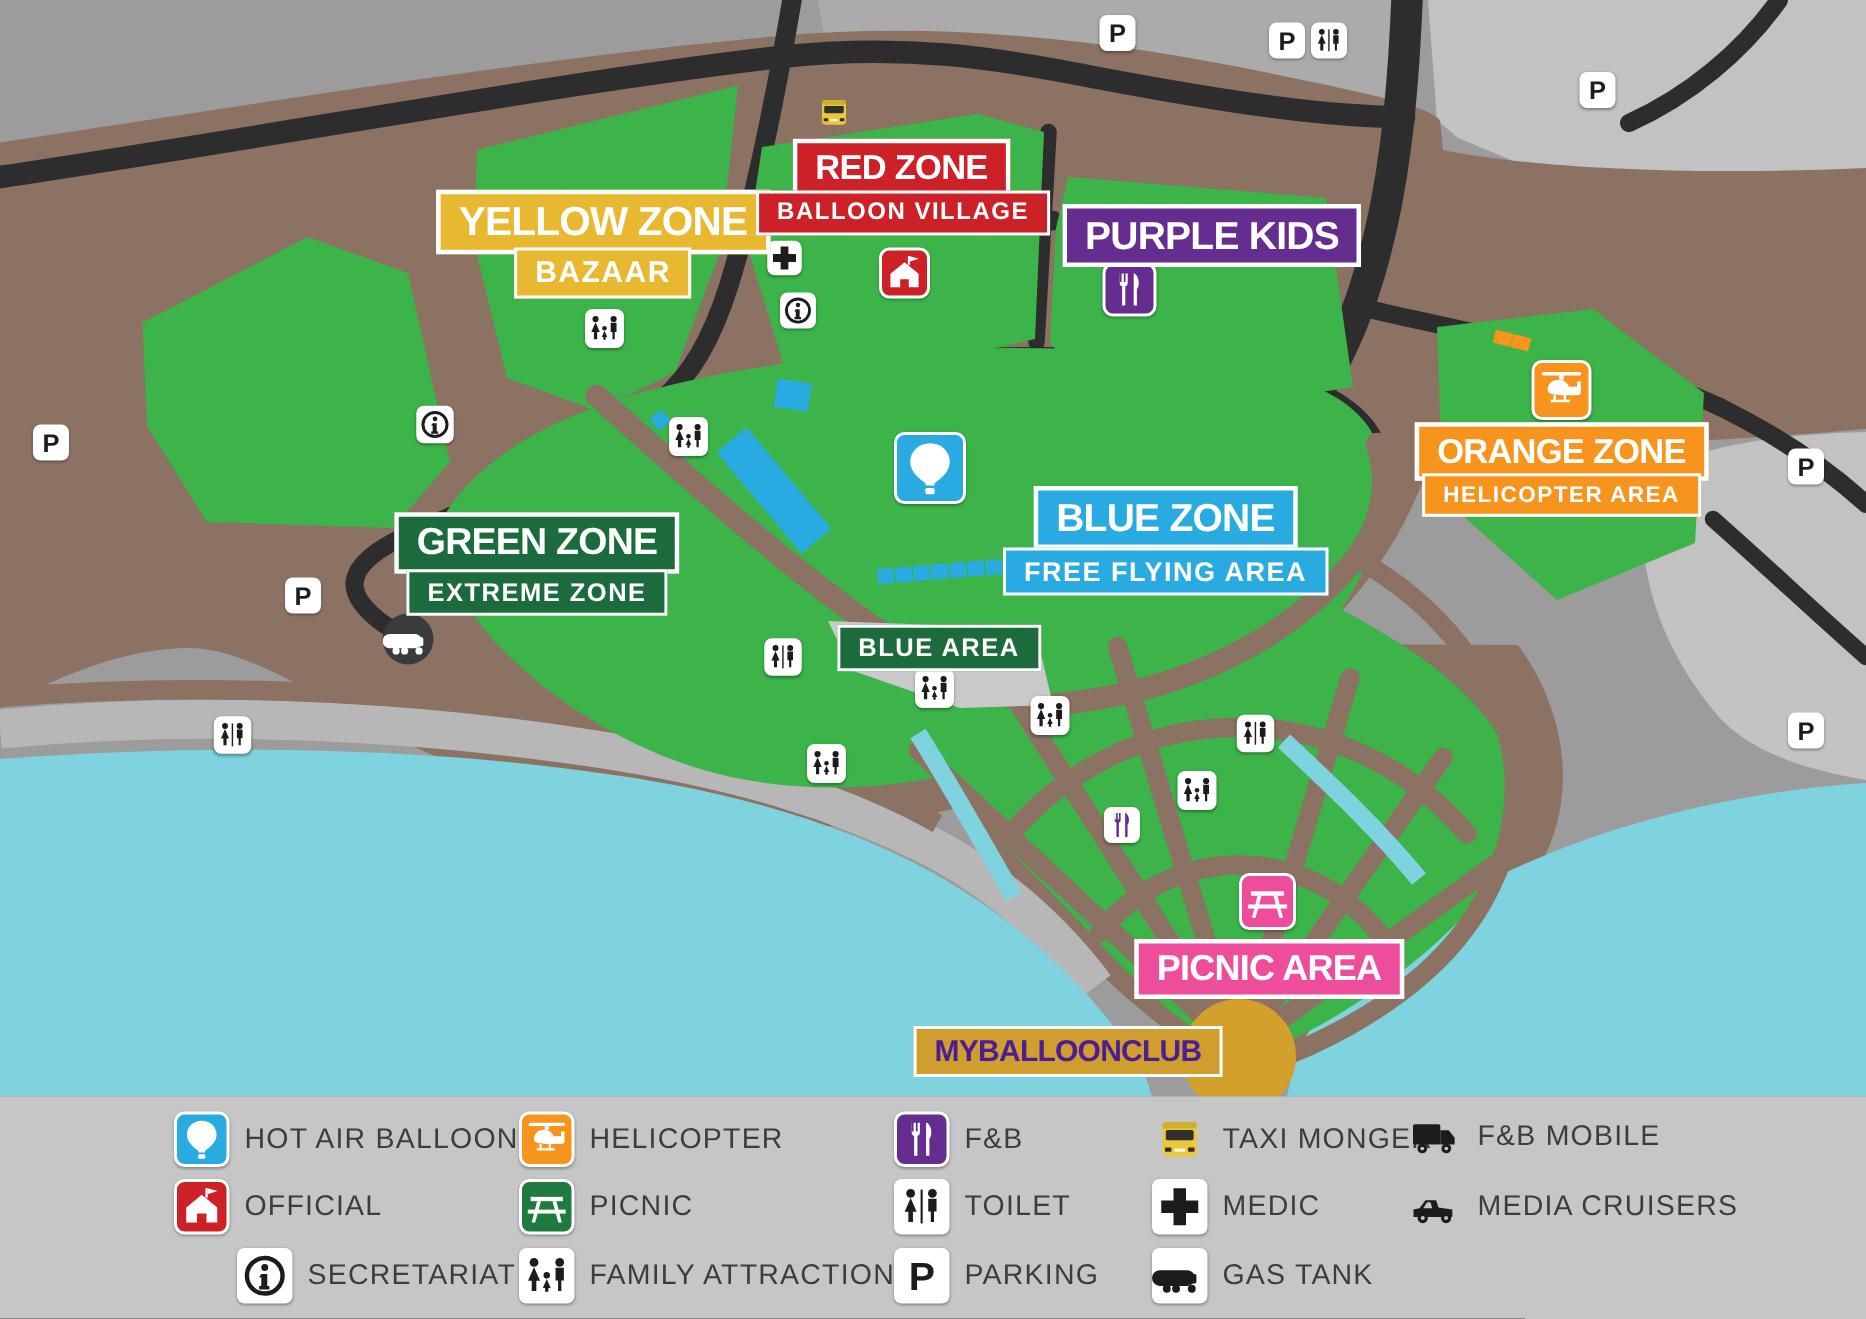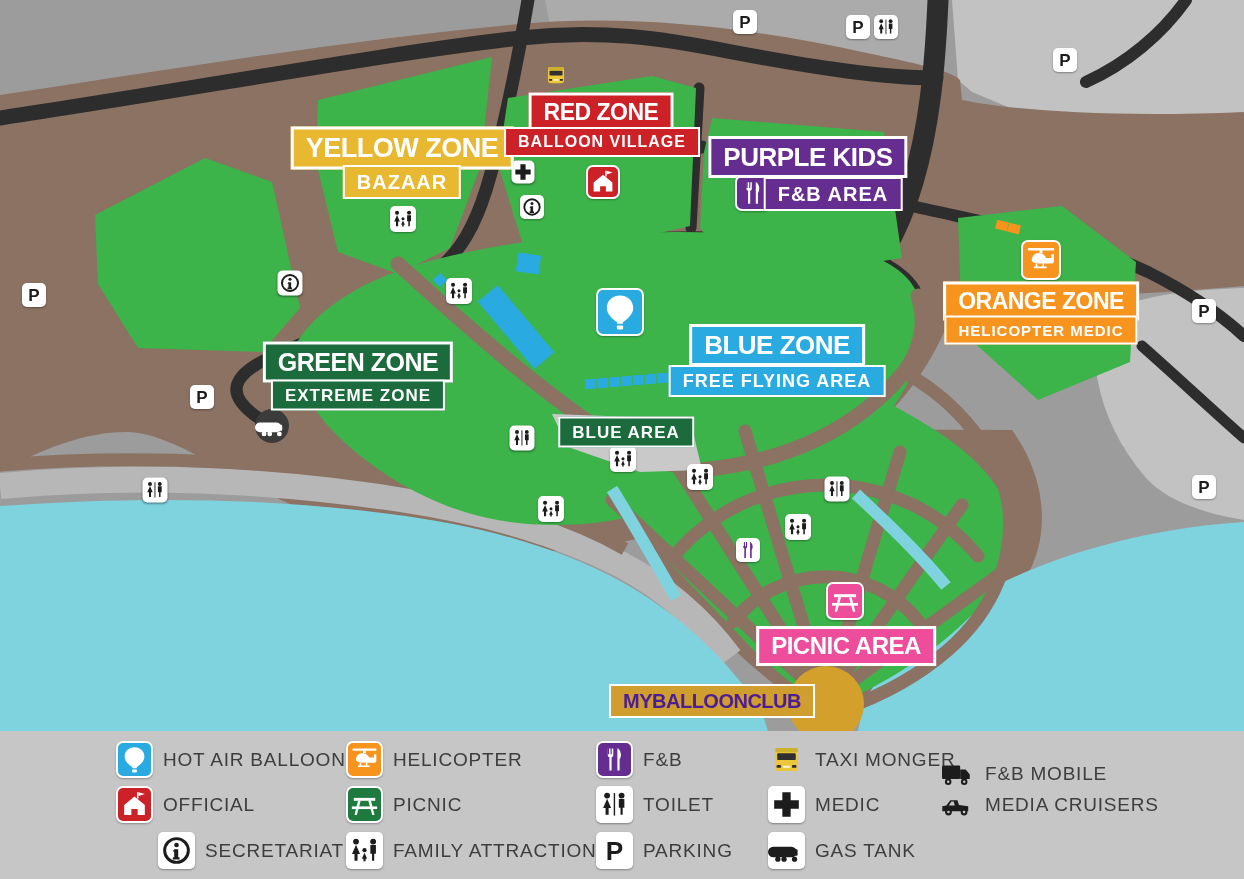--- a/index.html
+++ b/index.html
@@ -325,24 +325,23 @@
       </div>
     </div>
 
   <div class="zl c-yellow" style="left:402px;top:148px;font-size:27px;">YELLOW ZONE</div>
   <div class="zs c-yellow" style="left:402px;top:182px;font-size:20px;">BAZAAR</div>
 
   <div class="zl c-red" style="left:601px;top:112px;font-size:23px;">RED ZONE</div>
   <div class="zs c-red" style="left:602px;top:142px;font-size:16px;">BALLOON VILLAGE</div>
 
   <div class="zl c-purple" style="left:808px;top:157px;font-size:26px;">PURPLE KIDS</div>
-  <div class="zs c-purple" style="left:833px;top:194px;font-size:20px;">F&amp;B AREA</div>
 
   <div class="zl c-orange" style="left:1041px;top:301px;font-size:23px;">ORANGE ZONE</div>
-  <div class="zs c-orange" style="left:1041px;top:330px;font-size:15px;">HELICOPTER MEDIC</div>
+  <div class="zs c-orange" style="left:1041px;top:330px;font-size:15px;">HELICOPTER AREA</div>
 
   <div class="zl c-dgreen" style="left:358px;top:362px;font-size:25px;">GREEN ZONE</div>
   <div class="zs c-dgreen" style="left:358px;top:395px;font-size:17px;">EXTREME ZONE</div>
 
   <div class="zl c-blue" style="left:777px;top:345px;font-size:26px;">BLUE ZONE</div>
   <div class="zs c-blue" style="left:777px;top:381px;font-size:18px;">FREE FLYING AREA</div>
 
   <div class="zs c-dgreen" style="left:626px;top:432px;font-size:17px;">BLUE AREA</div>
 
   <div class="zl c-pink" style="left:846px;top:646px;font-size:24px;">PICNIC AREA</div>
@@ -468,21 +467,21 @@
           <svg viewBox="0 0 24 24">
             <path fill="#1c1c1c" d="M3.4,9.6 h11.8 a3.4,3.4 0 0 1 0,6.8 H3.4 a3.4,3.4 0 0 1 0,-6.8 z"></path>
             <rect x="15.8" y="11.2" width="3.4" height="4.2" rx="0.8" fill="#1c1c1c"></rect>
             <circle cx="6.4" cy="17.6" r="1.7" fill="#1c1c1c"></circle>
             <circle cx="10.4" cy="17.6" r="1.7" fill="#1c1c1c"></circle>
             <circle cx="17.2" cy="17.6" r="1.7" fill="#1c1c1c"></circle>
           </svg>
         </div>
         <span class="lg-label">GAS TANK</span>
       </div>
-      <div class="lg-item" style="left: 938px; top: 24px;">
+      <div class="lg-item" style="left: 938px; top: 8px;">
         <div class="box-bare lg-icon" style="width: 37px; height: 37px;">
           <svg viewBox="0 0 24 24">
             <rect x="2.6" y="6.8" width="11.8" height="8.8" rx="0.8" fill="#1c1c1c"></rect>
             <path fill="#1c1c1c" d="M14.4,9.4 h3.6 l2.6,3.2 v3 h-6.2 z"></path>
             <circle cx="6.6" cy="17.3" r="2.1" fill="#1c1c1c"></circle>
             <circle cx="17" cy="17.3" r="2.1" fill="#1c1c1c"></circle>
             <circle cx="6.6" cy="17.3" r="0.8" fill="#c6c6c6"></circle>
             <circle cx="17" cy="17.3" r="0.8" fill="#c6c6c6"></circle>
           </svg>
         </div>

